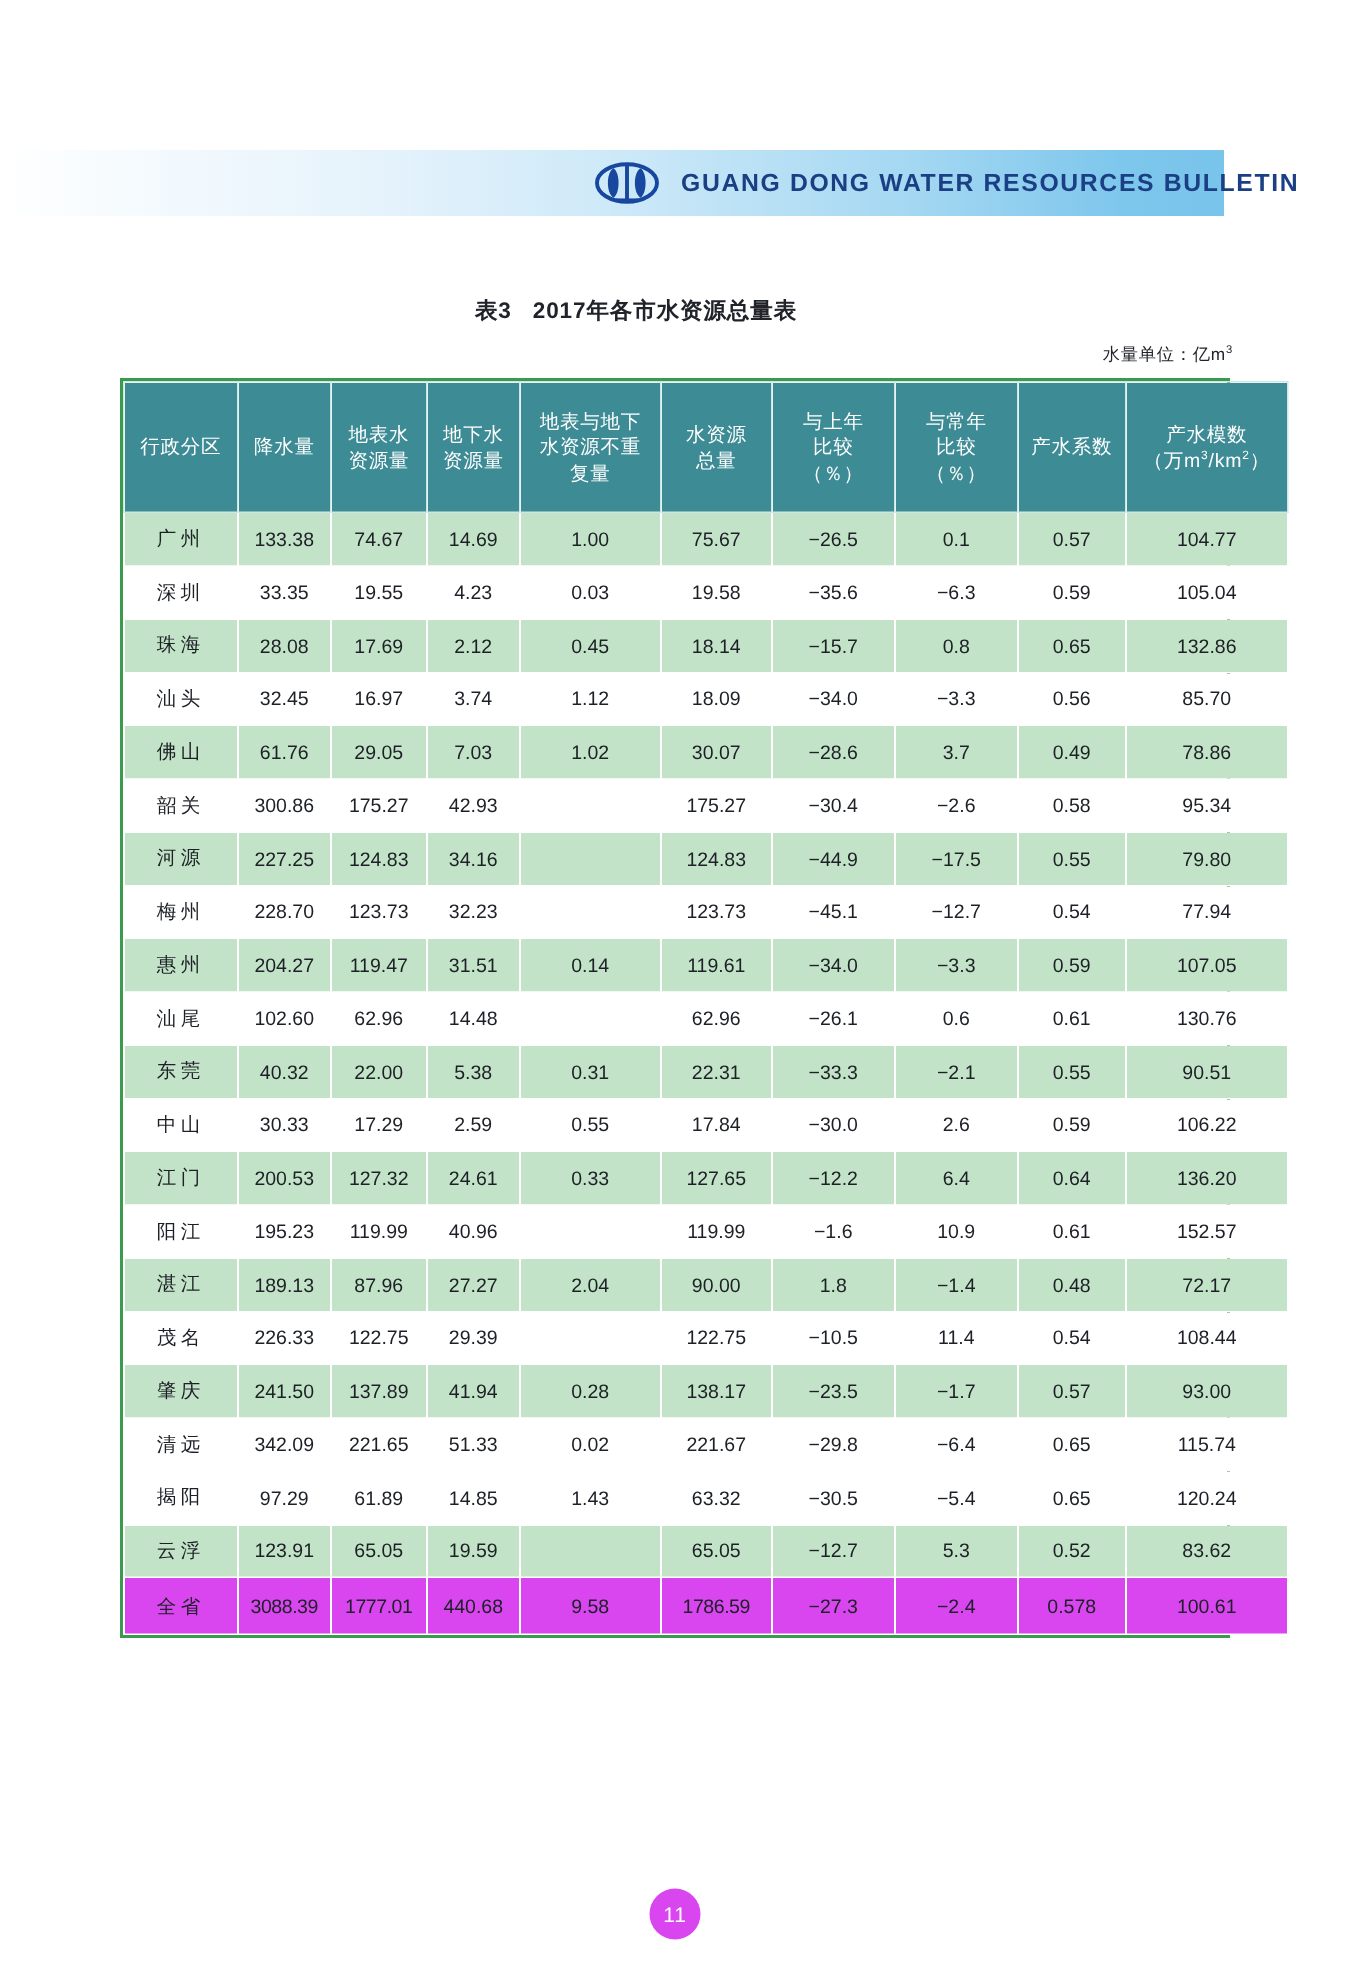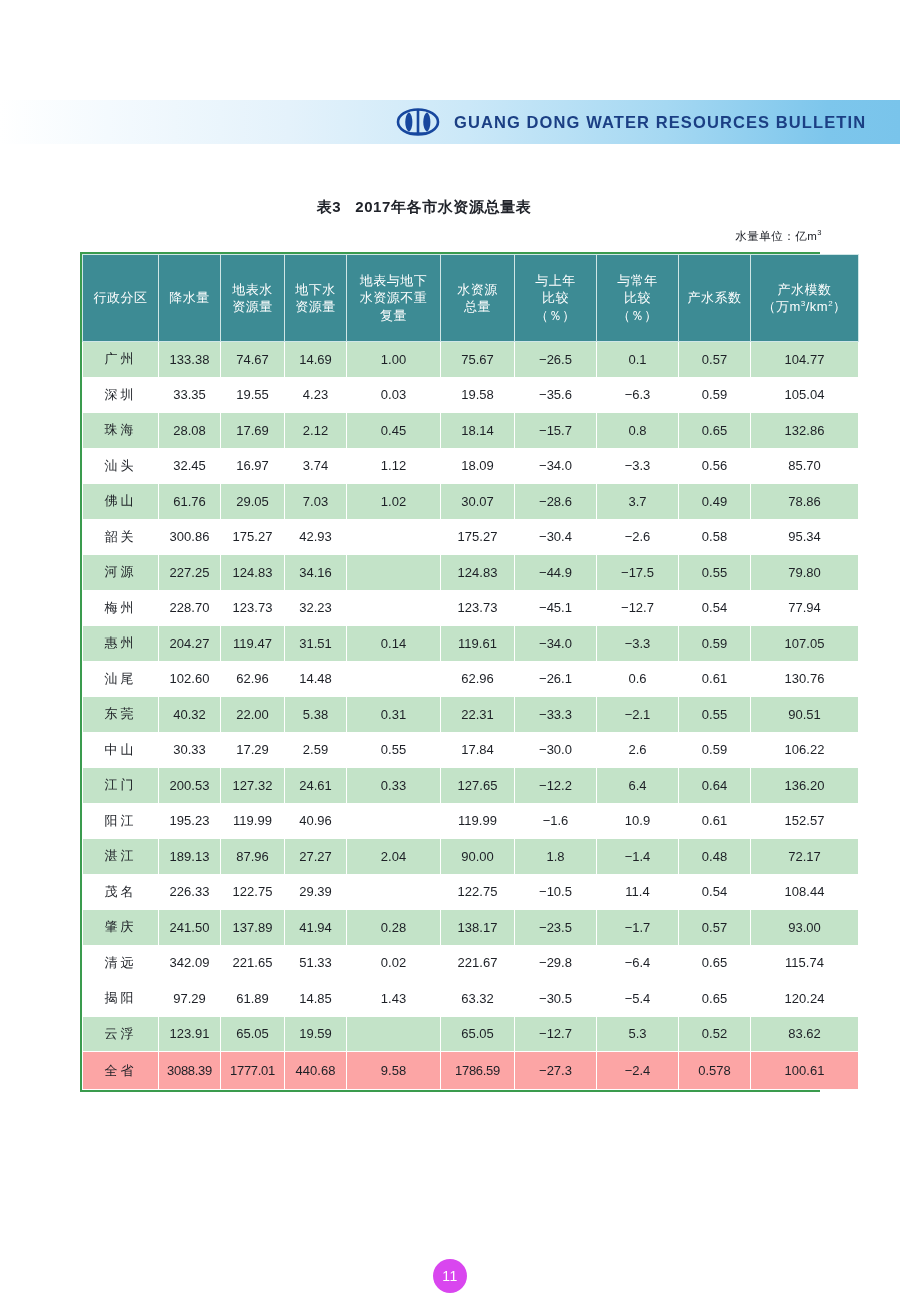--- a/index.html
+++ b/index.html
@@ -13,21 +13,21 @@
     font-family: "Liberation Sans", "DejaVu Sans", sans-serif;
     position: relative;
     overflow: hidden;
   }
 
   
   .header-band {
     position: absolute;
     left: 0;
     top: 100px;
-    width: 900px;
+    width: 816px;
     height: 44px;
     background: linear-gradient(to right,
                 #ffffff 0%,
                 #f4fafe 12%,
                 #e4f2fb 32%,
                 #cbe8f8 52%,
                 #a5d8f2 74%,
                 #7dc6ec 92%,
                 #79c4eb 100%);
     display: flex;
@@ -110,21 +110,21 @@
     line-height: 1.32;
     letter-spacing: 0.5px;
     border-color: #cfe6e6;
   }
   thead th .hl { display: block; }
   thead th sup { font-size: 8px; vertical-align: super; }
 
   tbody tr.row-alt td { background: #c3e3c8; }
   tbody tr.row-plain td { background: #ffffff; }
   tbody tr.row-total td {
-    background: #fca5a5;
+    background: #d946ef;
     height: 37px;
     margin-top: 45px;
   }
 
   td.col-region { letter-spacing: 3px; }
   .num-tight { letter-spacing: -0.3px; }
 
   
   col.c0 { width: 76px; }
   col.c1 { width: 62px; }

